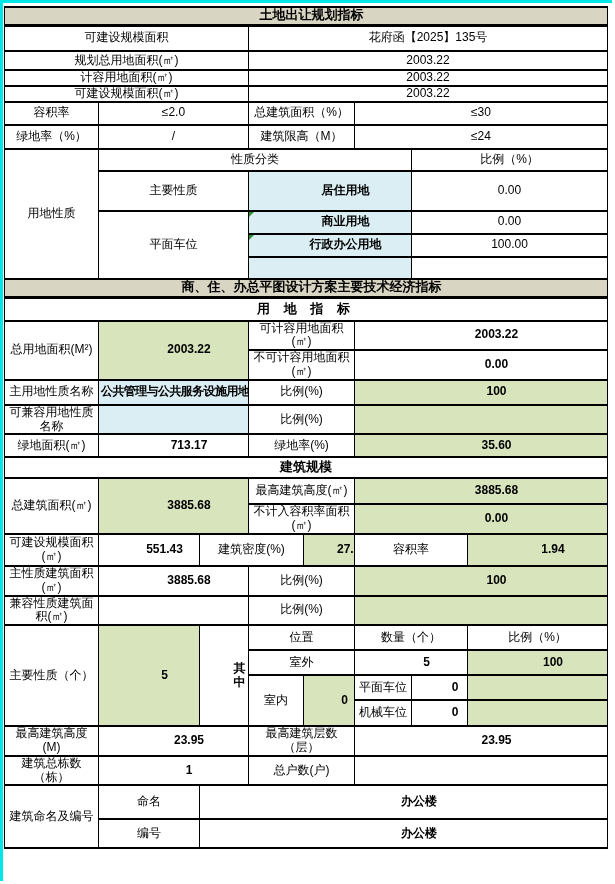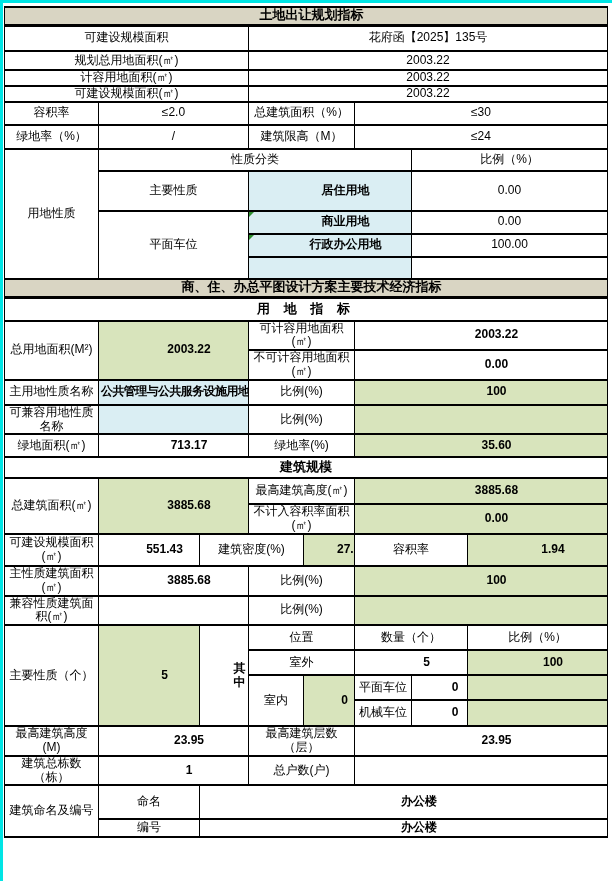--- a/index.html
+++ b/index.html
@@ -192,19 +192,19 @@
     <td class="lab">建筑总栋数（栋）</td>
     <td class="v" colspan="2">1</td>
     <td class="lab" colspan="2">总户数(户)</td>
     <td colspan="3"></td>
   </tr>
   <tr style="height:34px">
     <td class="lab" rowspan="2">建筑命名及编号</td>
     <td class="lab">命名</td>
     <td class="v" colspan="6">办公楼</td>
   </tr>
-  <tr style="height:18px">
+  <tr style="height:29px">
     <td class="lab">编号</td>
     <td class="v" colspan="6">办公楼</td>
   </tr>
 </tbody>
     </table>
 </div>
 
 </body></html>

